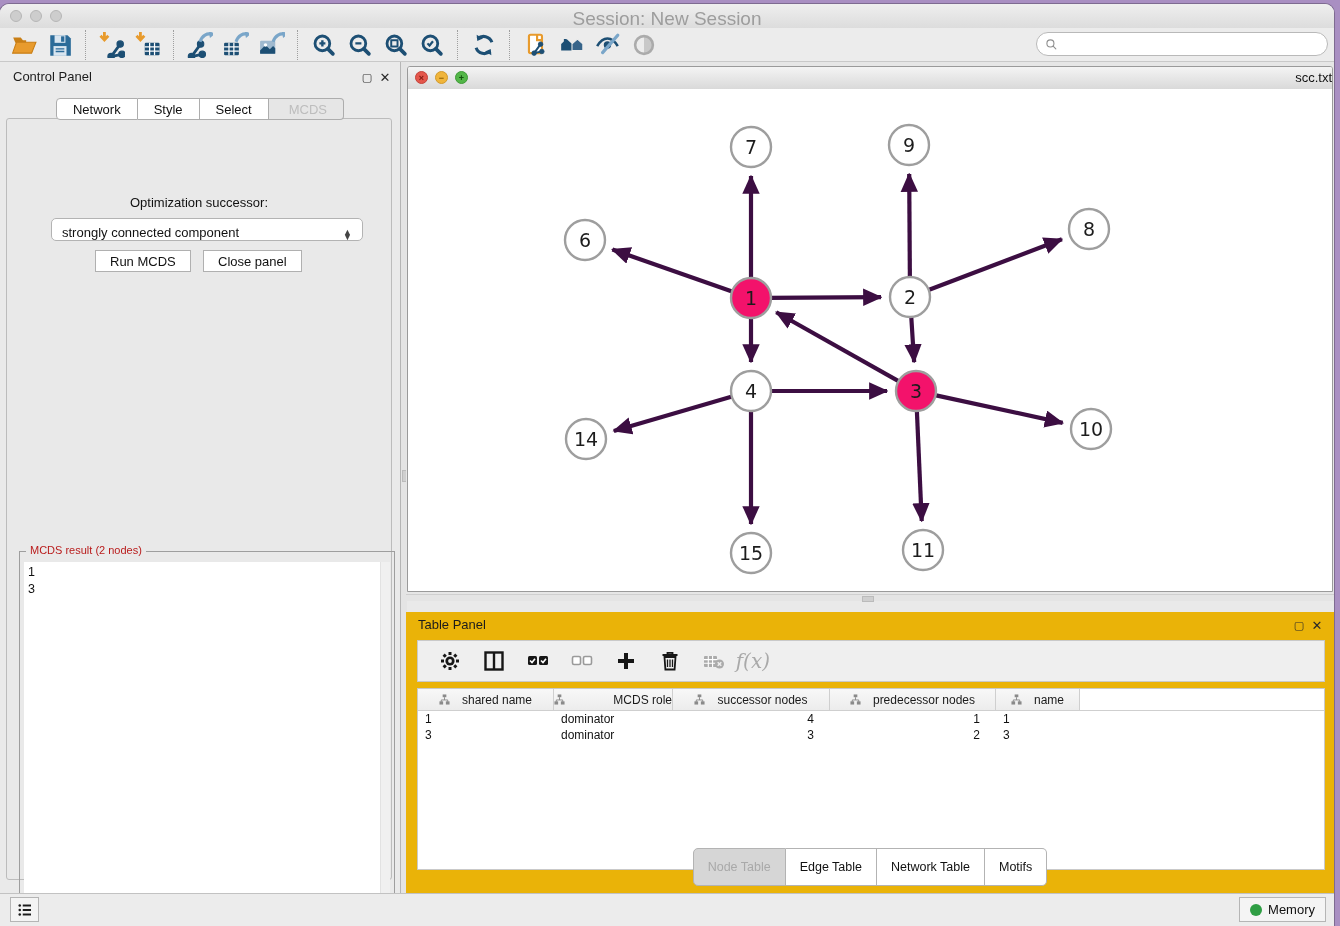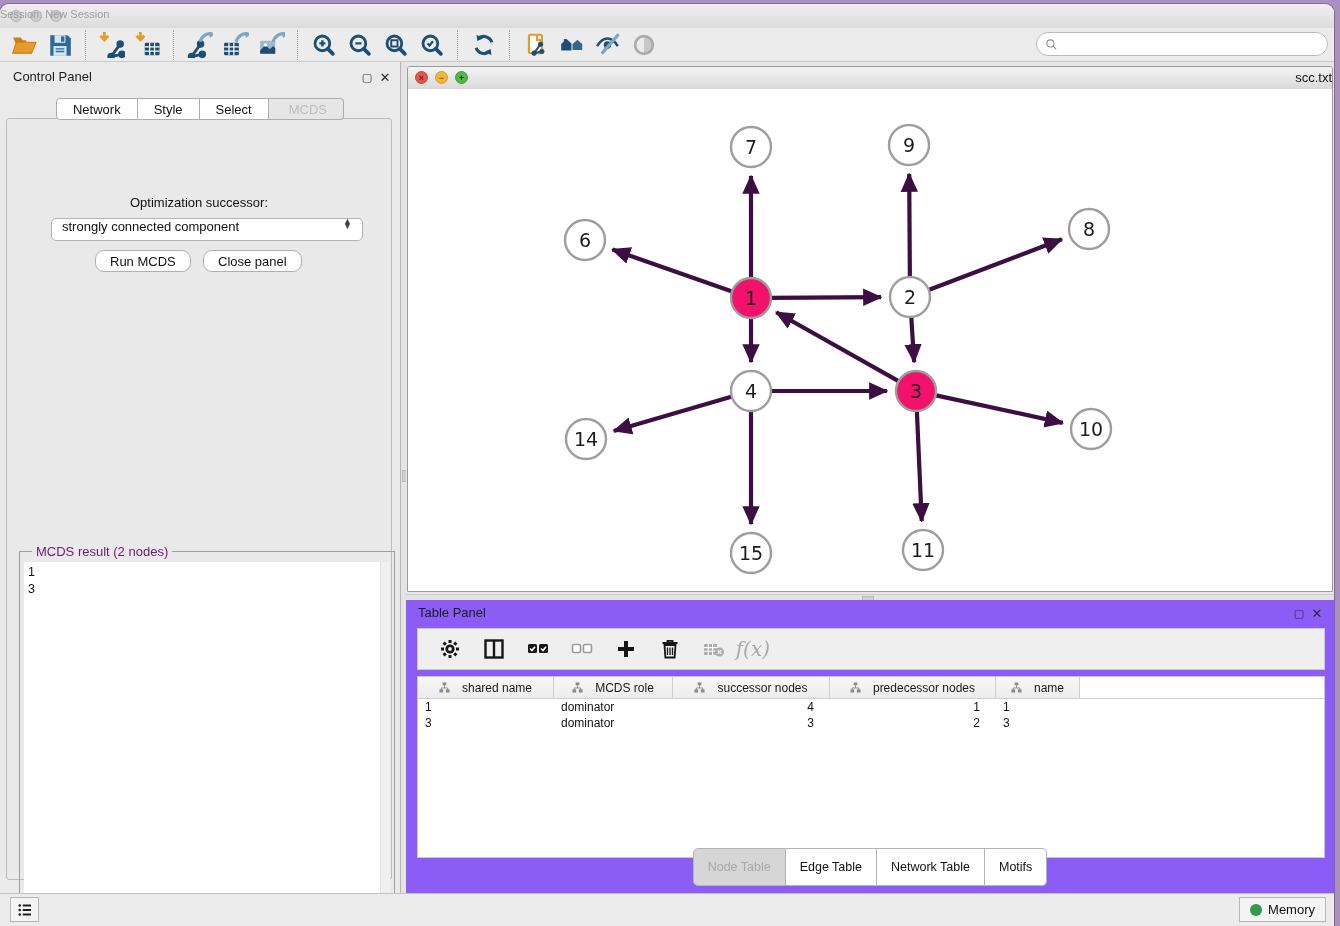--- a/index.html
+++ b/index.html
@@ -16,22 +16,22 @@
   }
   
   .titlebar{
     position:absolute;left:0;top:0;width:100%;height:24px;
     background:linear-gradient(#efefef,#dcdcdc);
     border-bottom:1px solid #c3c3c3;
   }
   .lights{position:absolute;left:10px;top:6px;display:flex;gap:8px;}
   .light{width:12px;height:12px;border-radius:50%;background:#cdcdcd;border:1px solid #b6b6b6;box-sizing:border-box;}
   .win-title{
-    position:absolute;left:0;right:0;top:4px;text-align:left;
-    font-size:11px;color:#9d9d9d;
+    position:absolute;left:0;right:0;top:4px;text-align:center;
+    font-size:19px;color:#9d9d9d;
   }
   
   .main-toolbar{
     position:absolute;left:0;top:24px;width:100%;height:34px;
     background:#ececec;border-bottom:1px solid #c9c9c9;
     display:flex;align-items:center;padding:0 6px;box-sizing:border-box;
   }
   .tb-btn{width:36px;height:30px;display:flex;align-items:center;justify-content:center;background:transparent;border:0;padding:0;}
   .tb-btn svg{width:26px;height:26px;}
   .tb-sep{width:1px;height:30px;border-left:1px dotted #9f9f9f;margin:0 7px;}
@@ -59,34 +59,34 @@
   .cp-tab:last-child{border-radius:0 4px 4px 0;padding-left:20px;}
   .cp-tab.active{background:#e6e6e6;color:#bdbdbd;}
   .cp-body{
     position:absolute;left:6px;top:56px;width:386px;height:762px;box-sizing:border-box;
     border:1px solid #bcbcbc;border-radius:3px;background:#e9e9e9;
   }
   .opt-label{position:absolute;left:0;width:100%;top:76px;text-align:center;font-size:13px;color:#111;}
   .criterion{
     position:absolute;left:44px;top:99px;width:312px;height:23px;box-sizing:border-box;
     background:#fff;border:1px solid #b3b3b3;border-radius:5px;
-    display:flex;align-items:flex-start;font-size:13px;color:#111;padding:0 10px;
+    display:flex;align-items:flex-end;font-size:13px;color:#111;padding:0 10px;
   }
   .criterion .stepper{margin-left:auto;display:flex;flex-direction:column;align-items:center;line-height:5px;color:#444;font-size:9px;}
   .cp-btn{
     position:absolute;top:131px;height:22px;box-sizing:border-box;background:#fff;
-    border:1px solid #b0b0b0;border-radius:9px;font-size:13px;color:#111;
+    border:1px solid #b0b0b0;border-radius:0;font-size:13px;color:#111;
     display:flex;align-items:center;justify-content:center;padding:0 14px;
   }
   .fieldset{
     position:absolute;left:12px;top:432px;width:376px;height:382px;box-sizing:border-box;
     border:1px solid #9e9e9e;
   }
   .fieldset .legend{
-    position:absolute;left:12px;top:-8px;background:#e9e9e9;padding:0 4px;font-size:13px;color:#701a75;
+    position:absolute;left:6px;top:-8px;background:#e9e9e9;padding:0 4px;font-size:11px;color:#b91c1c;
   }
   .result-area{
     position:absolute;left:4px;top:10px;right:4px;bottom:4px;background:#fff;
     font-size:12.5px;color:#111;white-space:pre;line-height:17px;padding:2px 4px;overflow:hidden;
   }
   .result-scroll{position:absolute;right:4px;top:10px;bottom:4px;width:9px;background:#f0f0f0;border-left:1px solid #e2e2e2;}
   
   .v-splitter{position:absolute;left:400px;top:0;width:6px;height:100%;background:#e4e4e4;border-left:1px solid #b5b5b5;}
   .v-splitter .grip{position:absolute;left:1px;top:408px;width:4px;height:10px;background:#cfcfcf;border:1px solid #bbb;}
   
@@ -104,21 +104,21 @@
   .nlight{width:13px;height:13px;border-radius:50%;display:flex;align-items:center;justify-content:center;font-size:9px;font-weight:bold;box-sizing:border-box;}
   .nlight.close{background:#e4574c;border:1px solid #c4423a;color:#7e1810;}
   .nlight.min{background:#f0b53b;border:1px solid #d29a2b;color:#8a5d00;}
   .nlight.max{background:#53b648;border:1px solid #3f9a37;color:#12530d;}
   .net-title{position:absolute;left:0;right:0;top:3px;text-align:right;font-size:13px;color:#111;}
   .net-canvas{position:absolute;left:0;top:22px;right:0;bottom:0;background:#fff;}
   .net-canvas svg{position:absolute;left:0;top:0;}
   .h-splitter{position:absolute;left:0;top:532px;width:100%;height:6px;background:#e4e4e4;border-top:1px solid #cfcfcf;}
   .h-splitter .grip{position:absolute;left:456px;top:1px;width:10px;height:4px;background:#cfcfcf;border:1px solid #bbb;}
   
-  .table-panel{position:absolute;left:0;top:538px;width:100%;bottom:0;background:#8b5cf6;}
+  .table-panel{position:absolute;left:0;top:550px;width:100%;bottom:0;background:#eab308;}
   .tp-head{position:absolute;left:0;top:2px;width:100%;height:22px;}
   .tp-head .ptitle{position:absolute;left:12px;top:3px;font-size:13px;color:#1c1c1c;}
   .tp-toolbar{
     position:absolute;left:11px;top:28px;right:9px;height:42px;box-sizing:border-box;
     background:#efefef;border:1px solid #c9c9c9;display:flex;align-items:center;padding:0 10px;gap:10px;
   }
   .tpt-btn{width:34px;height:32px;display:flex;align-items:center;justify-content:flex-end;background:transparent;border:0;padding:0;}
   .tpt-btn svg{width:24px;height:24px;}
   .tpt-fx{font-family:"DejaVu Serif","Liberation Serif",serif;font-style:italic;font-size:20px;color:#a9a9a9;}
   .data-table{
@@ -544,21 +544,21 @@
                 <svg viewBox="0 0 12 12" width="11" height="11">
                   <g fill="#8a8a8a">
                     <rect x="4" y="0.5" width="4" height="3"></rect>
                     <path d="M6 3.5v3M2.5 6.5h7M2.5 6.5v2M9.5 6.5v2" stroke="#8a8a8a" fill="none"></path>
                     <rect x="0.5" y="8" width="4" height="3.5"></rect>
                     <rect x="7.5" y="8" width="4" height="3.5"></rect>
                   </g>
                 </svg>
                 <span>shared name</span>
               </div>
-              <div class="th" style="width: 119px;">
+              <div class="th" style="width: 119px; justify-content: space-between;">
                 <svg viewBox="0 0 12 12" width="11" height="11">
                   <g fill="#8a8a8a">
                     <rect x="4" y="0.5" width="4" height="3"></rect>
                     <path d="M6 3.5v3M2.5 6.5h7M2.5 6.5v2M9.5 6.5v2" stroke="#8a8a8a" fill="none"></path>
                     <rect x="0.5" y="8" width="4" height="3.5"></rect>
                     <rect x="7.5" y="8" width="4" height="3.5"></rect>
                   </g>
                 </svg>
                 <span>MCDS role</span>
               </div>

